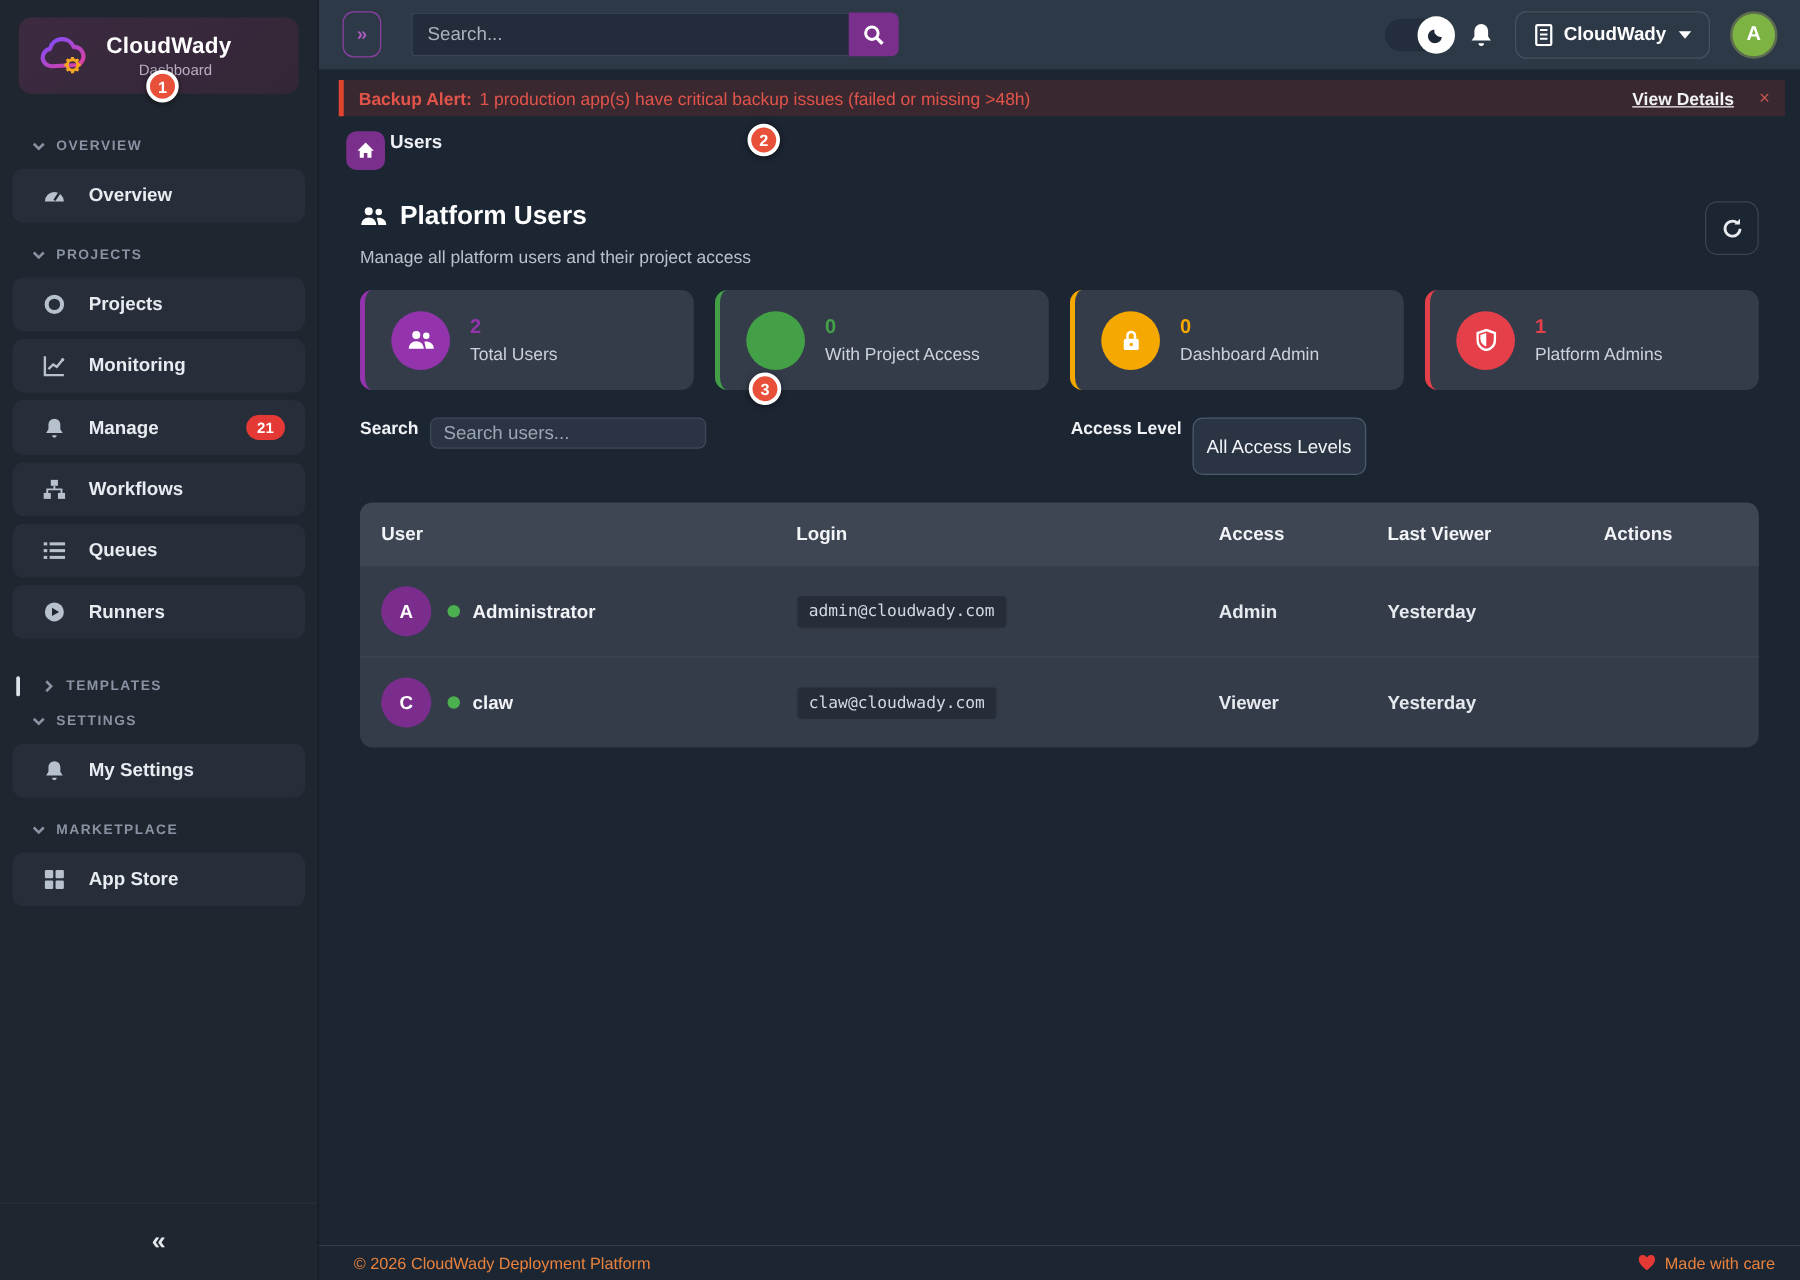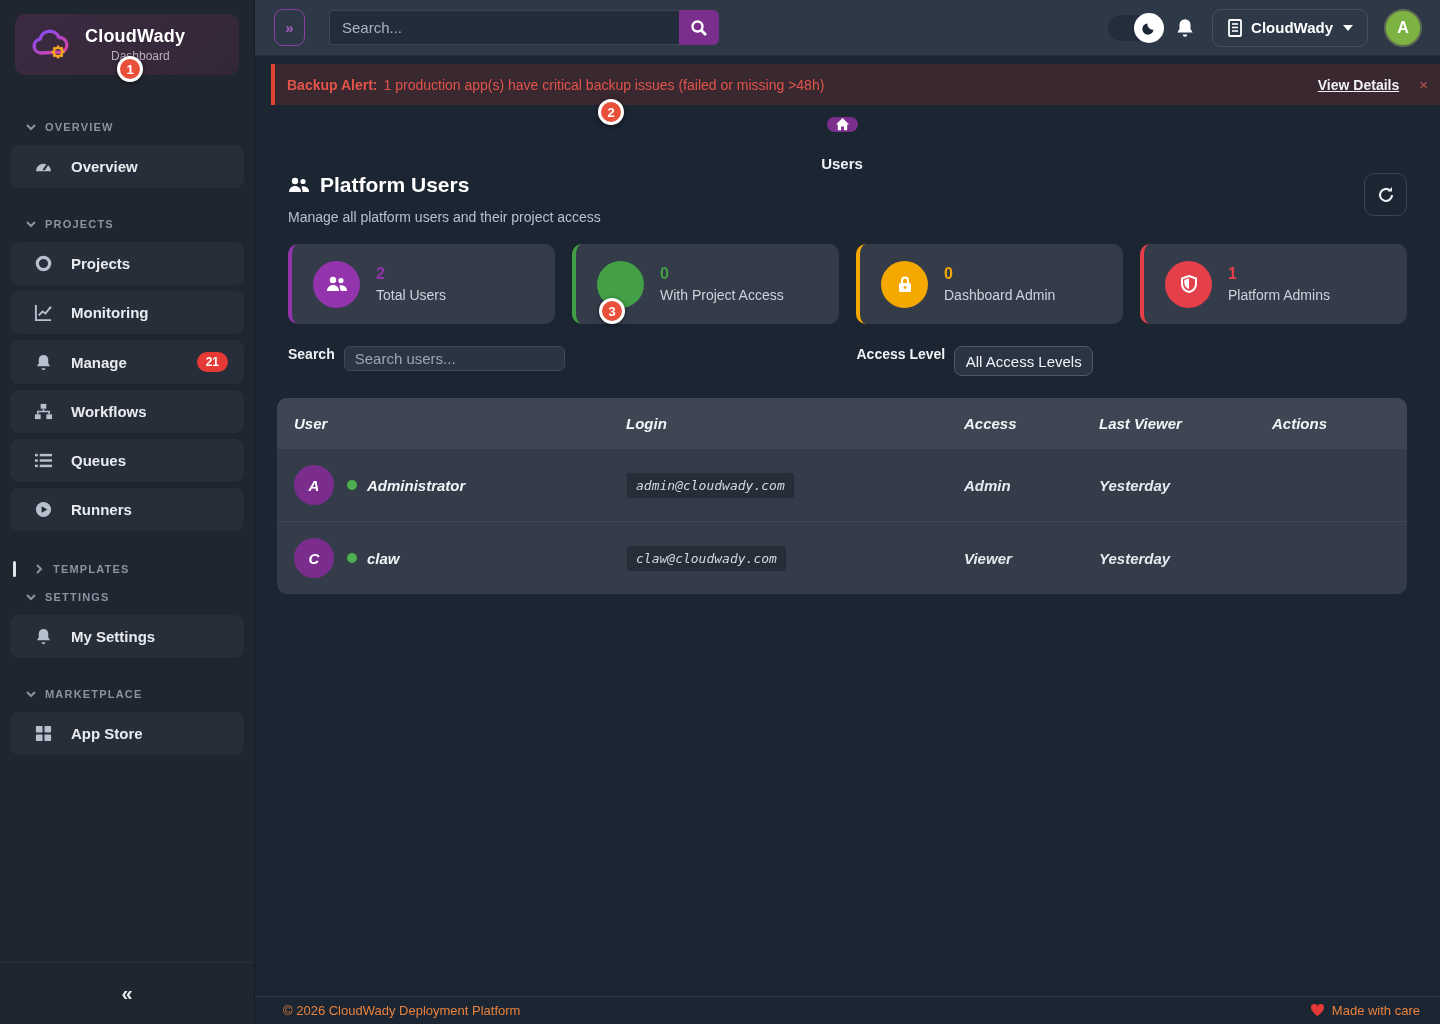--- a/index.html
+++ b/index.html
@@ -38,21 +38,21 @@
     margin:14px 15px 6px 15px;
     background:linear-gradient(135deg,#3c2a41,#332736);
     border-radius:10px;
     padding:12px 14px;
     display:flex;align-items:center;gap:12px;
   }
   .logo-glyph{position:relative;width:44px;height:36px;}
   .logo-text .brand{font-size:18px;font-weight:bold;color:#fff;letter-spacing:.2px;}
   .logo-text .sub{font-size:12px;color:#b9aec2;margin-top:2px;margin-left:26px;}
   .nav{flex:1;overflow:hidden;padding-top:10px;}
-  .nav-section{margin-top:24px;}
+  .nav-section{margin-top:14px;}
   .nav-section-head{
     display:flex;align-items:center;gap:9px;
     padding:6px 14px 6px 26px;
     font-size:11px;font-weight:bold;letter-spacing:1.2px;
     color:var(--txt-section);text-transform:uppercase;
     cursor:pointer;position:relative;
   }
   .nav-section-head.active-bar::before{
     content:"";position:absolute;left:13px;top:4px;bottom:4px;width:3px;background:#dfe4ea;border-radius:2px;
   }
@@ -123,31 +123,31 @@
   }
   .caret-down{width:0;height:0;border-left:5px solid transparent;border-right:5px solid transparent;border-top:6px solid #fff;margin-left:2px;}
   .avatar{
     width:38px;height:38px;border-radius:50%;background:#7cb342;color:#fff;
     font-weight:bold;font-size:16px;display:flex;align-items:center;justify-content:center;
     border:2px solid #5d6b50;cursor:pointer;
   }
 
   
   .alert-banner{
-    margin:8px 0 0 16px;height:41px;
+    margin:8px 12px 0 16px;height:29px;
     background:#3a2830;border-left:4px solid #e0432e;
     display:flex;align-items:center;padding:0 12px;
     font-size:14px;color:#e2544a;gap:6px;
   }
   .alert-banner .t{font-weight:bold;}
   .alert-link{margin-left:auto;color:#f0f2f5;font-weight:bold;text-decoration:underline;font-size:14px;cursor:pointer;}
   .alert-close{background:none;border:none;color:#c2554d;font-size:15px;cursor:pointer;margin-left:14px;font-family:inherit;}
 
   .content{flex:1;padding:12px 33px 0 22px;display:flex;flex-direction:column;overflow:hidden;}
-  .crumbs{display:flex;align-items:center;gap:23px;height:32px;flex-direction:column;}
+  .crumbs{display:flex;align-items:flex-start;gap:4px;height:32px;}
   .crumb-home{
     width:31px;height:31px;background:var(--purple-deep);border:none;border-radius:8px;
     color:#fff;display:flex;align-items:center;justify-content:center;cursor:pointer;
   }
   .crumb-label{font-size:15px;font-weight:bold;color:#eef1f5;}
 
   .page-head{display:flex;align-items:flex-start;margin-top:24px;padding-left:11px;}
   .page-title-block h1{
     font-size:21px;font-weight:bold;display:flex;align-items:center;gap:10px;color:#fff;
   }
@@ -174,30 +174,29 @@
   
   .filters{display:flex;gap:18px;margin-top:22px;padding-left:11px;}
   .filter-col{flex:1;display:flex;flex-direction:row;gap:9px;}
   .filter-label{font-size:14px;font-weight:bold;color:#f0f2f6;}
   .filter-input{
     height:25px;background:#2a3442;border:1px solid #3e4a5c;border-radius:6px;
     color:var(--txt-main);font-size:15px;padding:0 10px;font-family:inherit;outline:none;
   }
   .filter-input::placeholder{color:#9ba5b3;}
   .filter-select{
-    height:30px;background:#2b3442;border:1px solid #4d5a6e;border-radius:8px;
+    height:46px;background:#2b3442;border:1px solid #4d5a6e;border-radius:8px;
     color:#f0f3f7;font-size:15px;padding:0 10px;font-family:inherit;
-    appearance:none;outline:none;cursor:pointer;text-align:center;
+    appearance:none;outline:none;cursor:pointer;
   }
 
   
   .table{
-    margin-top:22px;border-radius:10px;overflow:hidden;
+    margin-top:22px;margin-left:11px;border-radius:10px;overflow:hidden;
     background:var(--bg-card);
-    font-style:italic;
   }
   .tr{display:grid;grid-template-columns:332px 338px 135px 173px 1fr;align-items:center;}
   .thead{background:#3e4654;height:50px;font-size:15px;font-weight:bold;color:#f2f4f7;}
   .th,.td{padding:0 17px;}
   .trow{height:73px;border-top:1px solid #3e4654;font-size:15px;}
   .user-cell{display:flex;align-items:center;gap:10px;}
   .row-avatar{
     width:40px;height:40px;border-radius:50%;background:#7b2d8e;color:#fff;
     font-weight:bold;font-size:15px;display:flex;align-items:center;justify-content:center;flex:none;
   }

